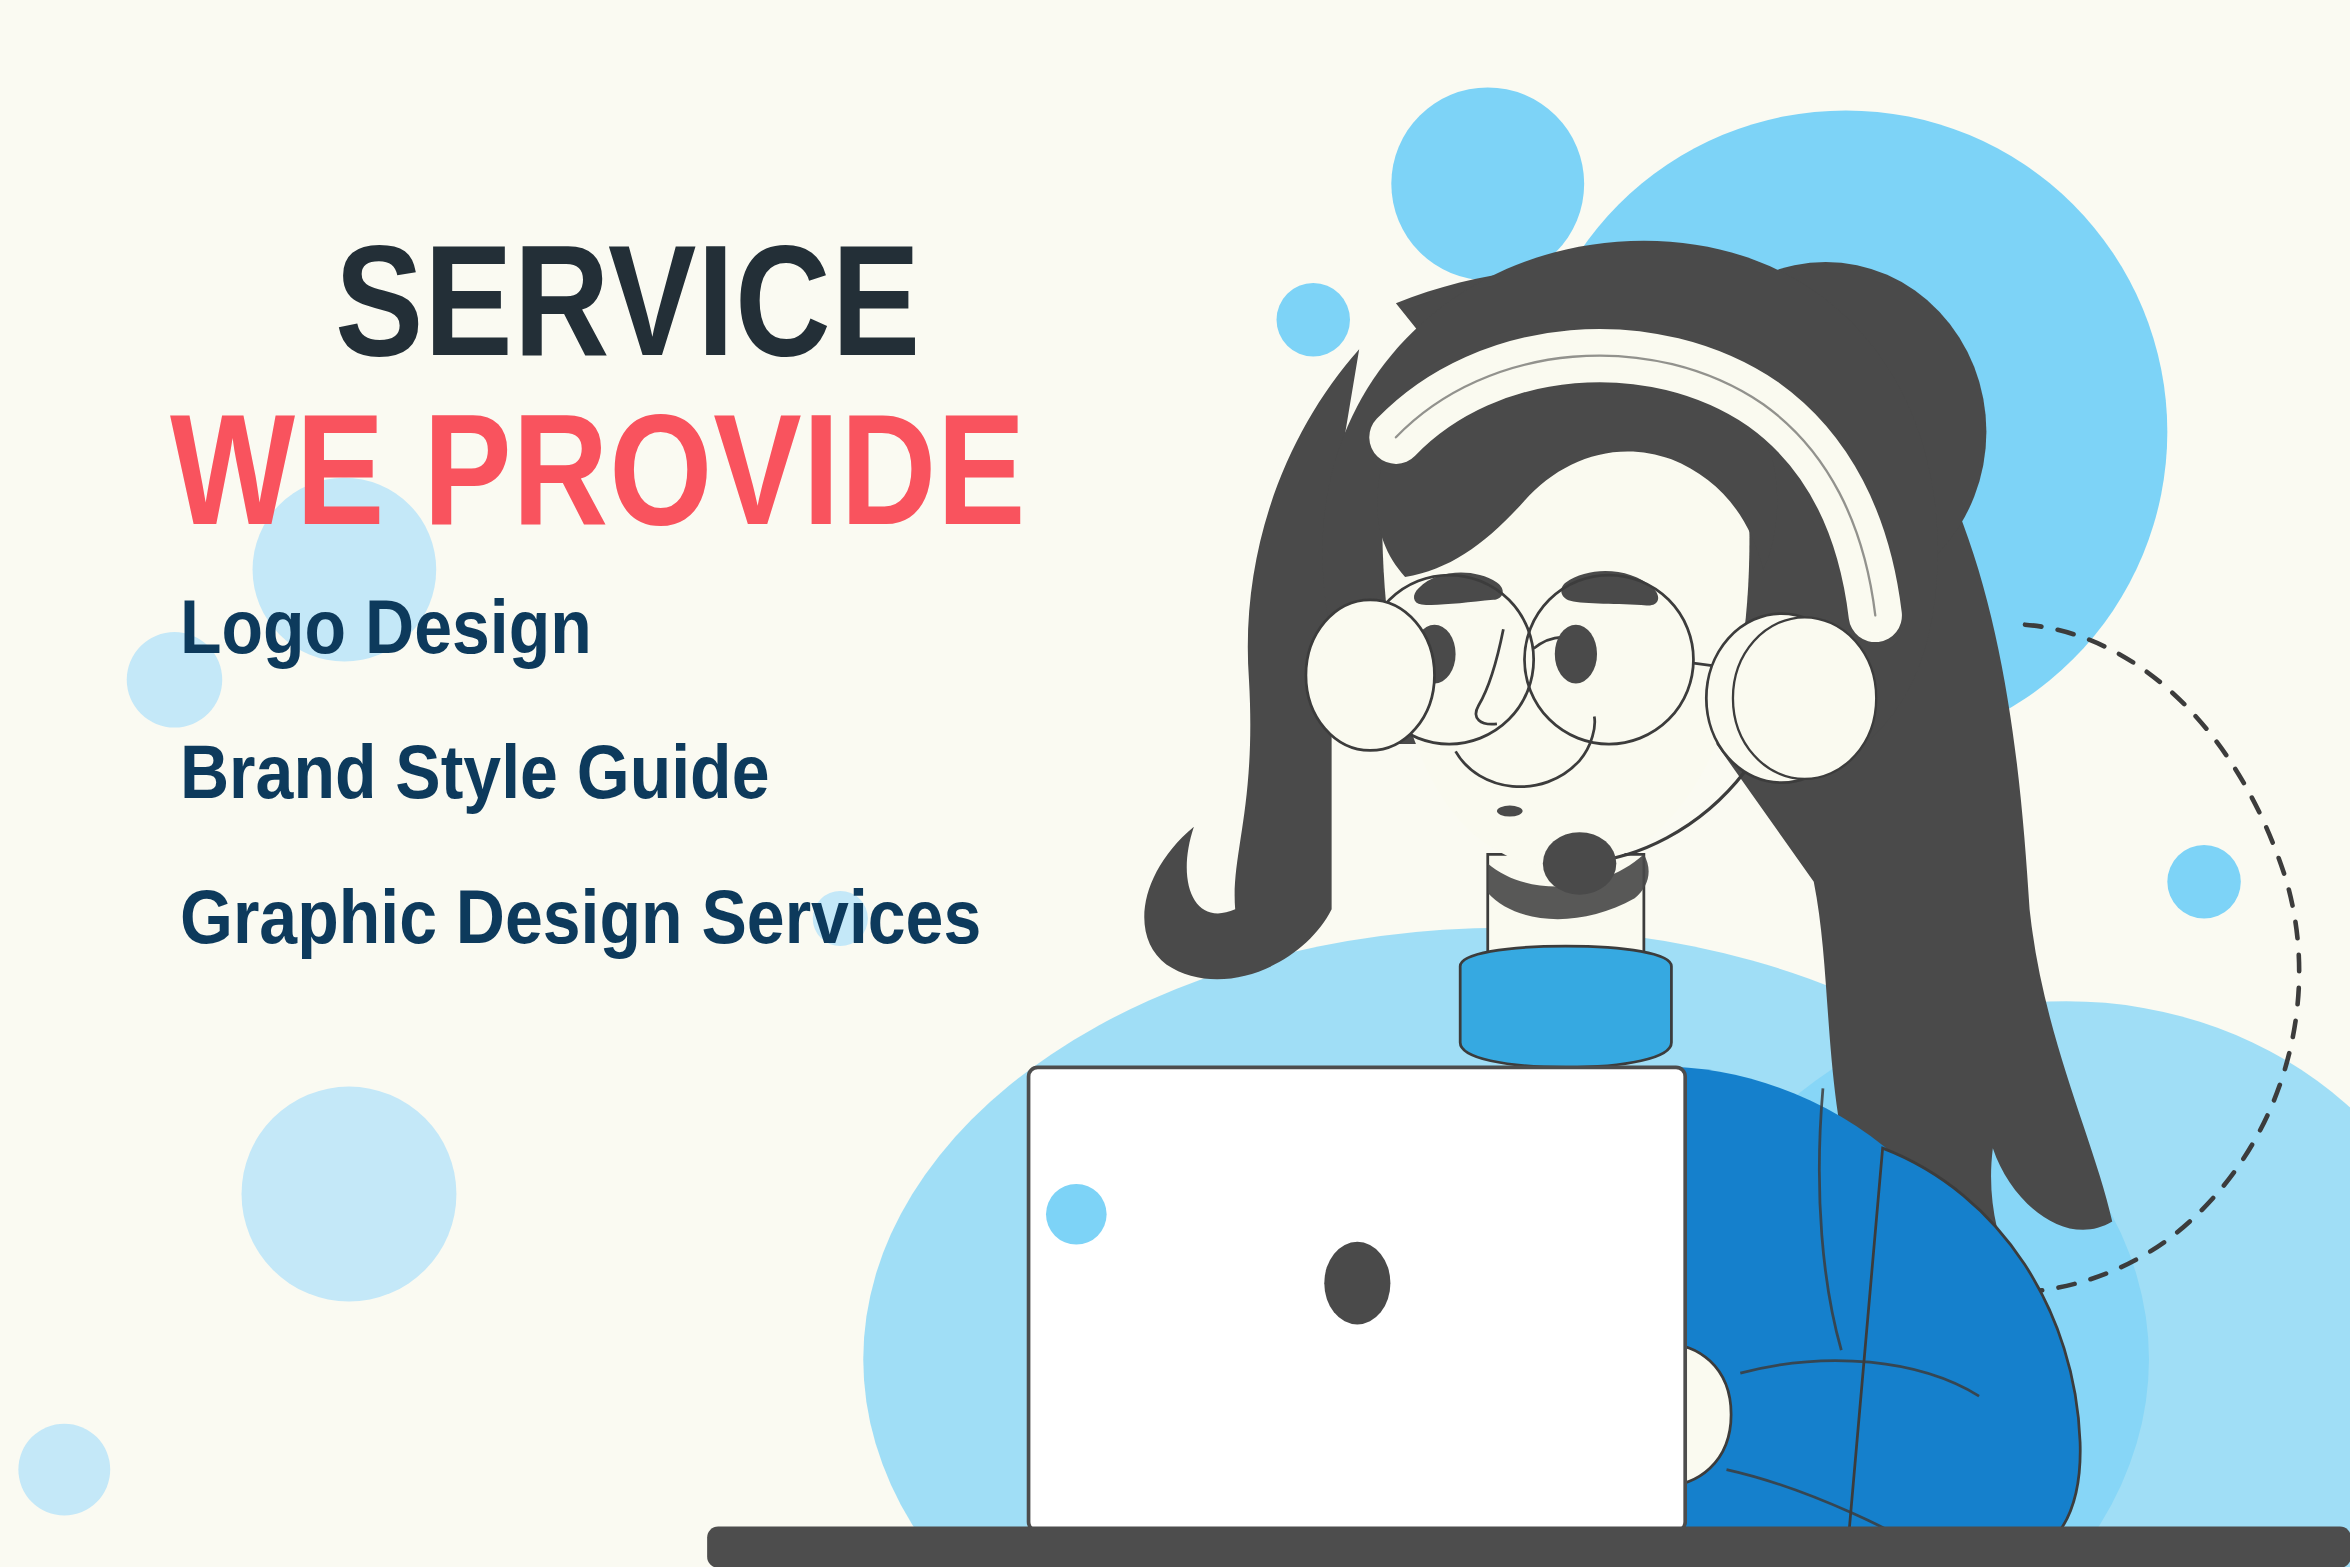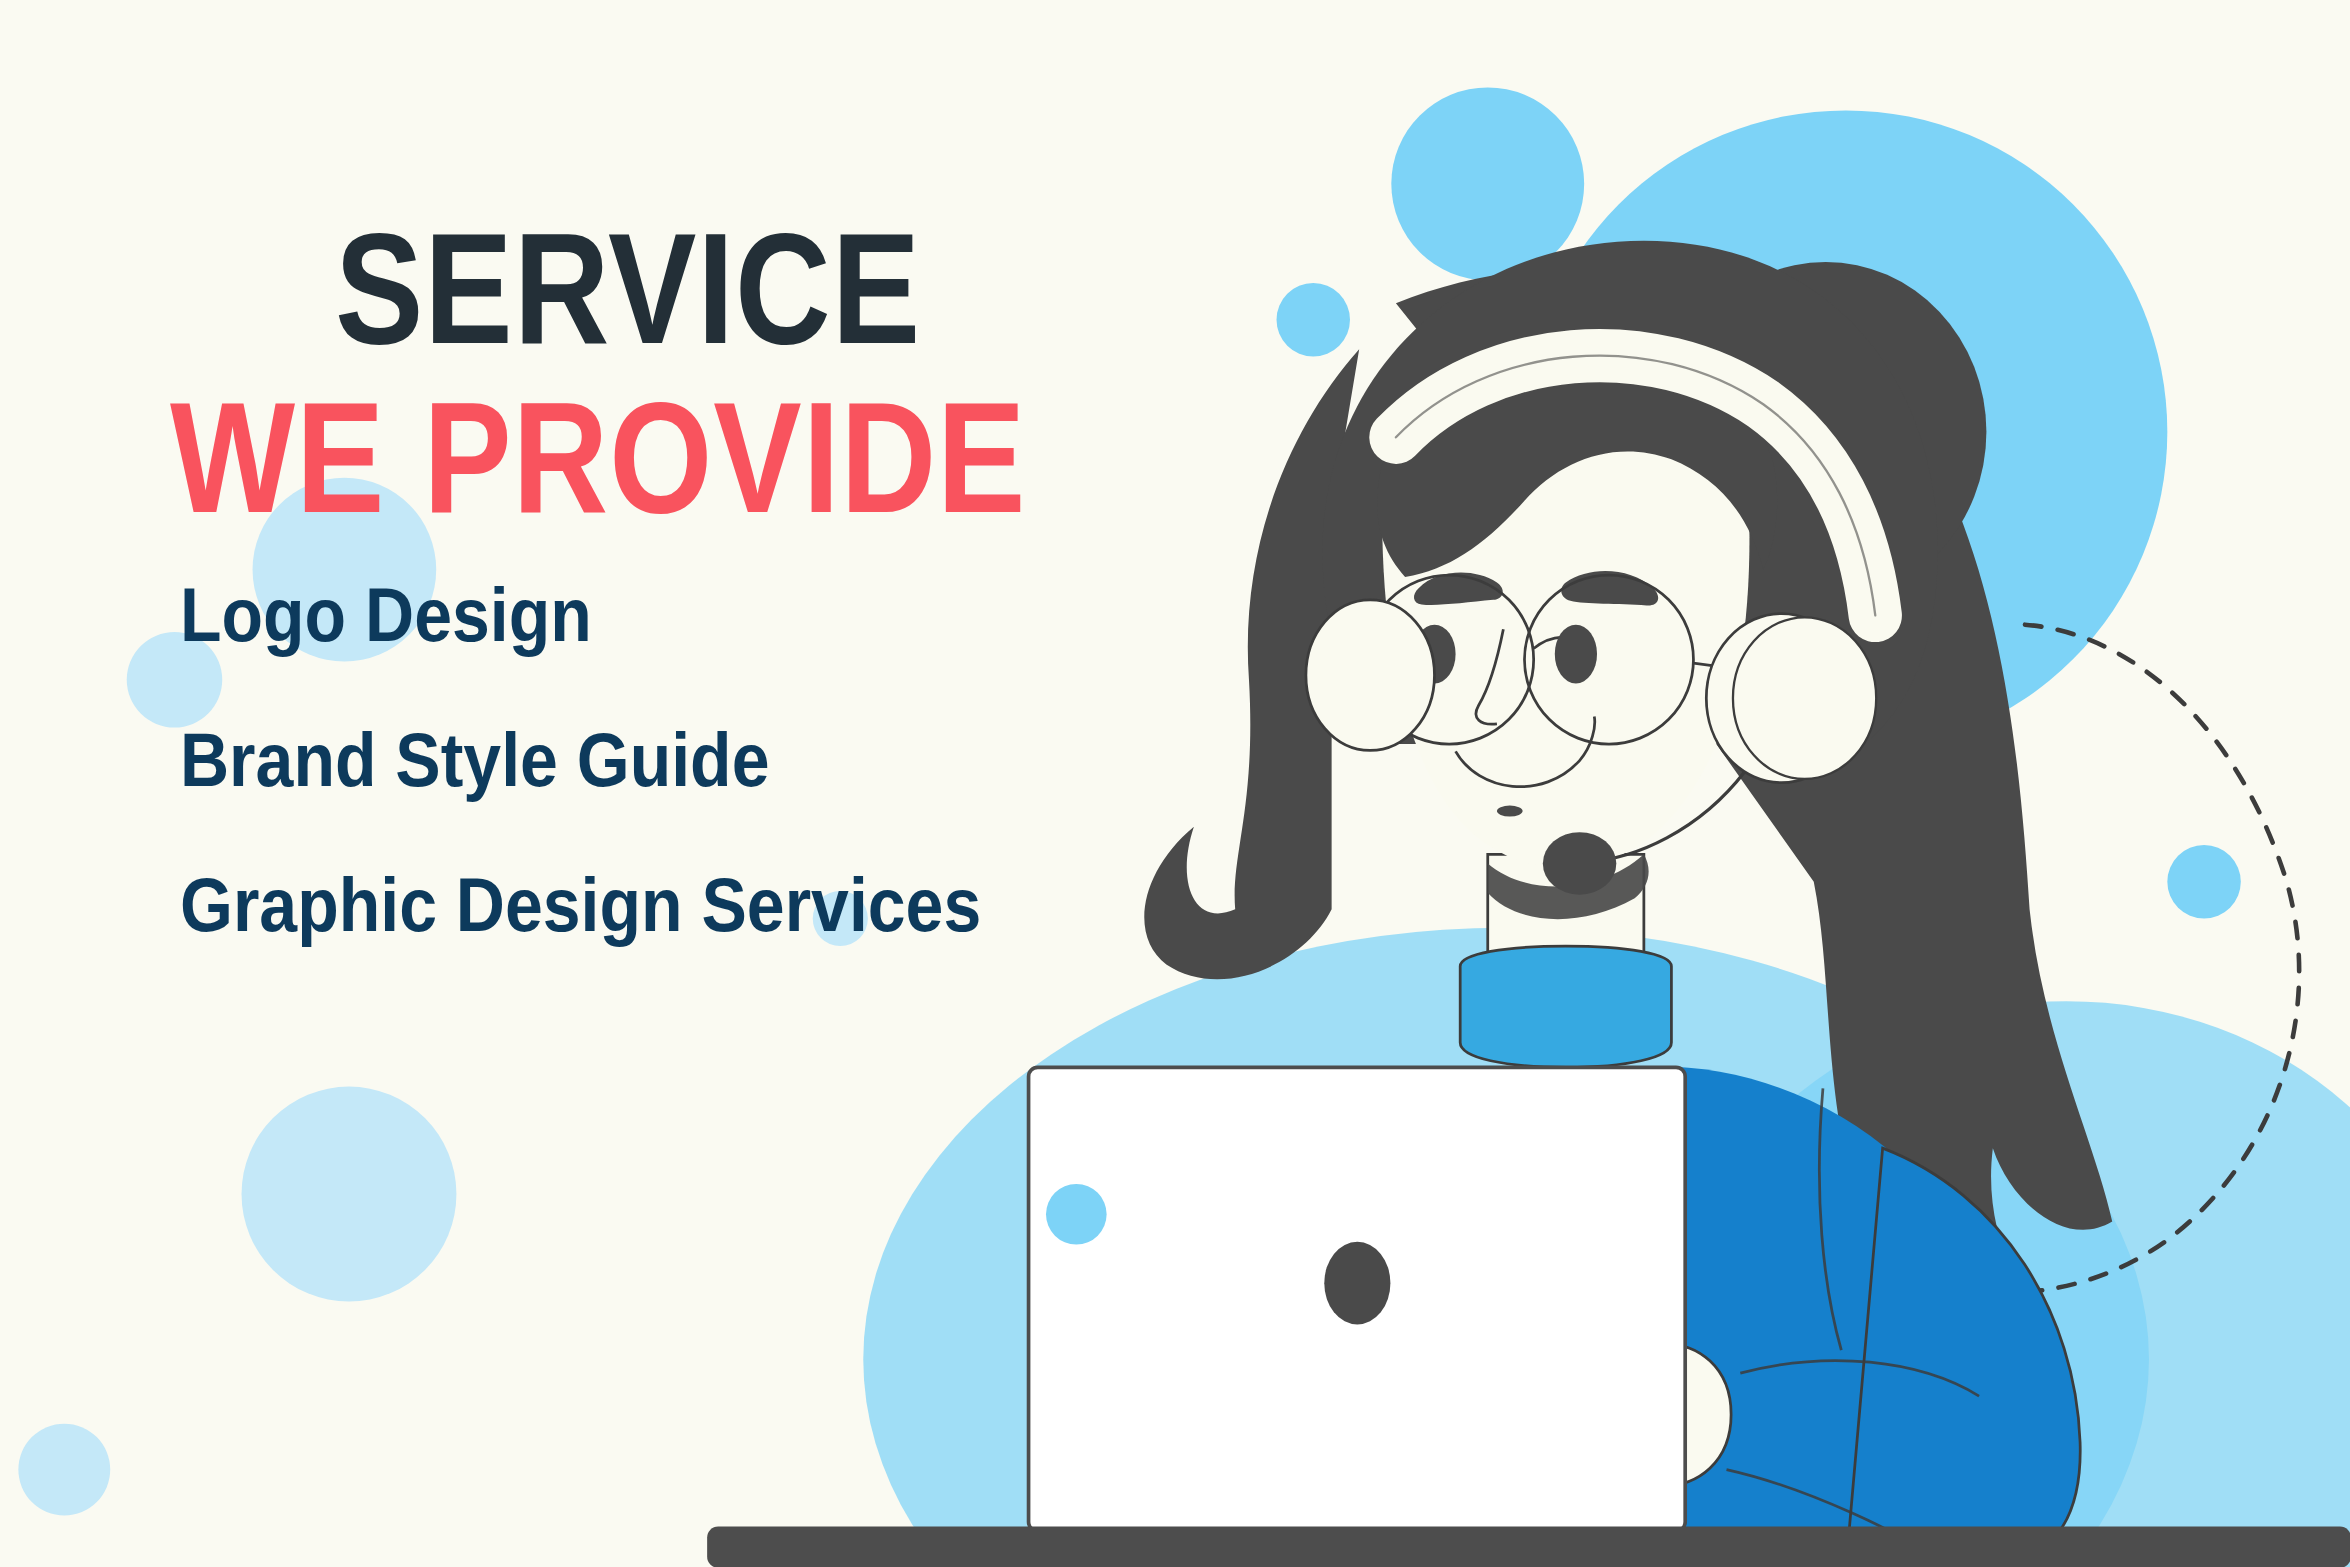--- a/index.html
+++ b/index.html
@@ -5,21 +5,21 @@
   html,body{margin:0;padding:0;}
   body{
     width:2351px;height:1568px;overflow:hidden;
     font-family:"Liberation Sans",sans-serif;
     background:#FAFAF2;
   }
   #stage{position:relative;width:2351px;height:1568px;overflow:hidden;background:#FAFAF2;}
   #art{position:absolute;inset:0;width:2351px;height:1568px;}
 
   .text-col{
-    position:absolute;left:0;top:0;width:1304px;height:1460px;
+    position:absolute;left:0;top:12px;width:1304px;height:1460px;
     pointer-events:none;
   }
   .headline-1{
     position:absolute;left:335px;top:209px;
     font-size:130px;line-height:1;font-weight:700;
     letter-spacing:0.9px;
     color:#232F37;
     font-family:"Liberation Sans",sans-serif;
     transform:scaleY(1.22) scaleX(1.02);
     transform-origin:left top;

